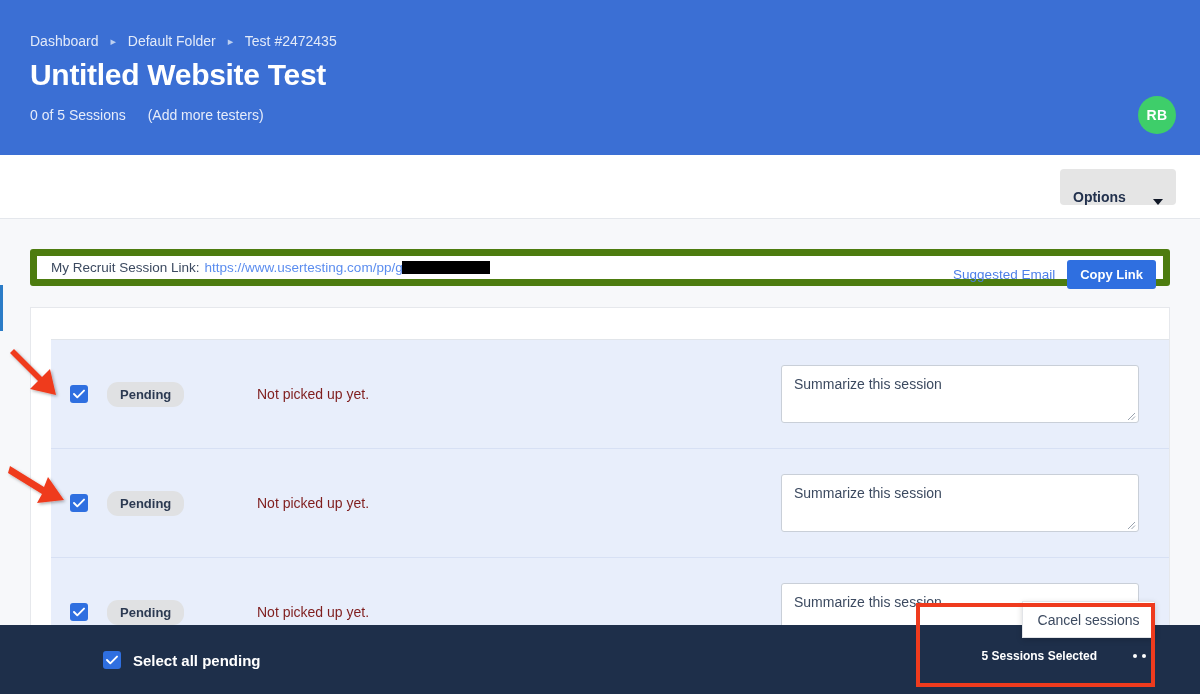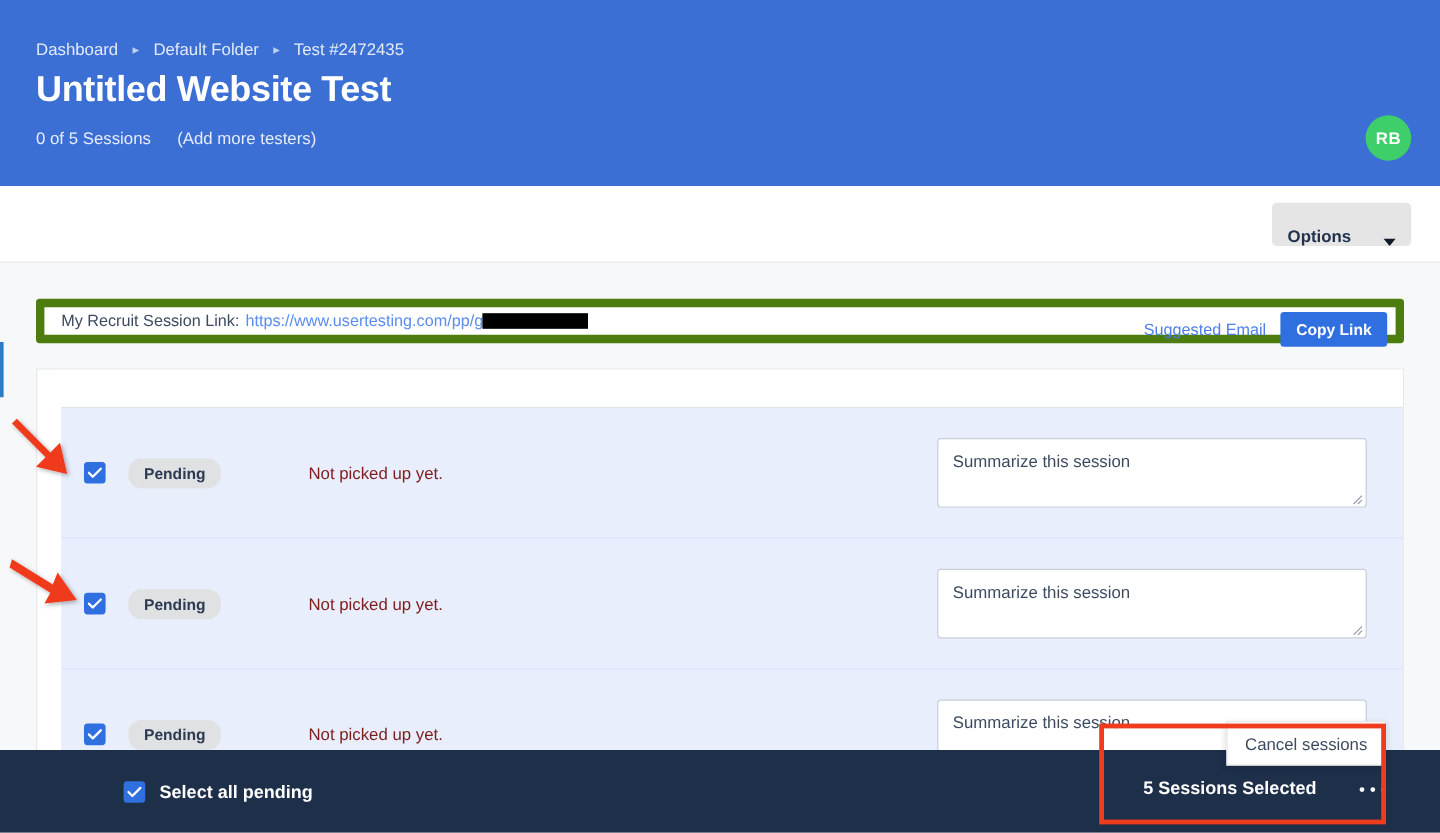--- a/index.html
+++ b/index.html
@@ -172,21 +172,21 @@
     position: absolute; left: 55px; top: 26px;
     display: flex; align-items: center; gap: 12px; margin-left: 48px;
   }
   .selbar-left .label {
     font-size: 15px; font-weight: bold; color: #ffffff; white-space: nowrap;
   }
   .selbar-right {
     position: absolute; right: 45px; top: 24px;
     display: flex; align-items: center; gap: 36px;
   }
-  .selcount { font-size: 15px; font-weight: bold; color: #ffffff; white-space: nowrap; }
+  .selcount { font-size: 12px; font-weight: bold; color: #ffffff; white-space: nowrap; }
   .dots { display: flex; gap: 5px; cursor: pointer; }
   .dots i { width: 4px; height: 4px; background: #ffffff; border-radius: 50%; display: block; }
 
   
   .popup {
     position: absolute; left: 1022px; top: 601px;
     width: 133px; height: 37px;
     background: #ffffff; border: 1px solid #e2e4e8;
     box-shadow: 0 2px 6px rgba(0,0,0,0.16);
     display: flex; align-items: center; justify-content: center;

